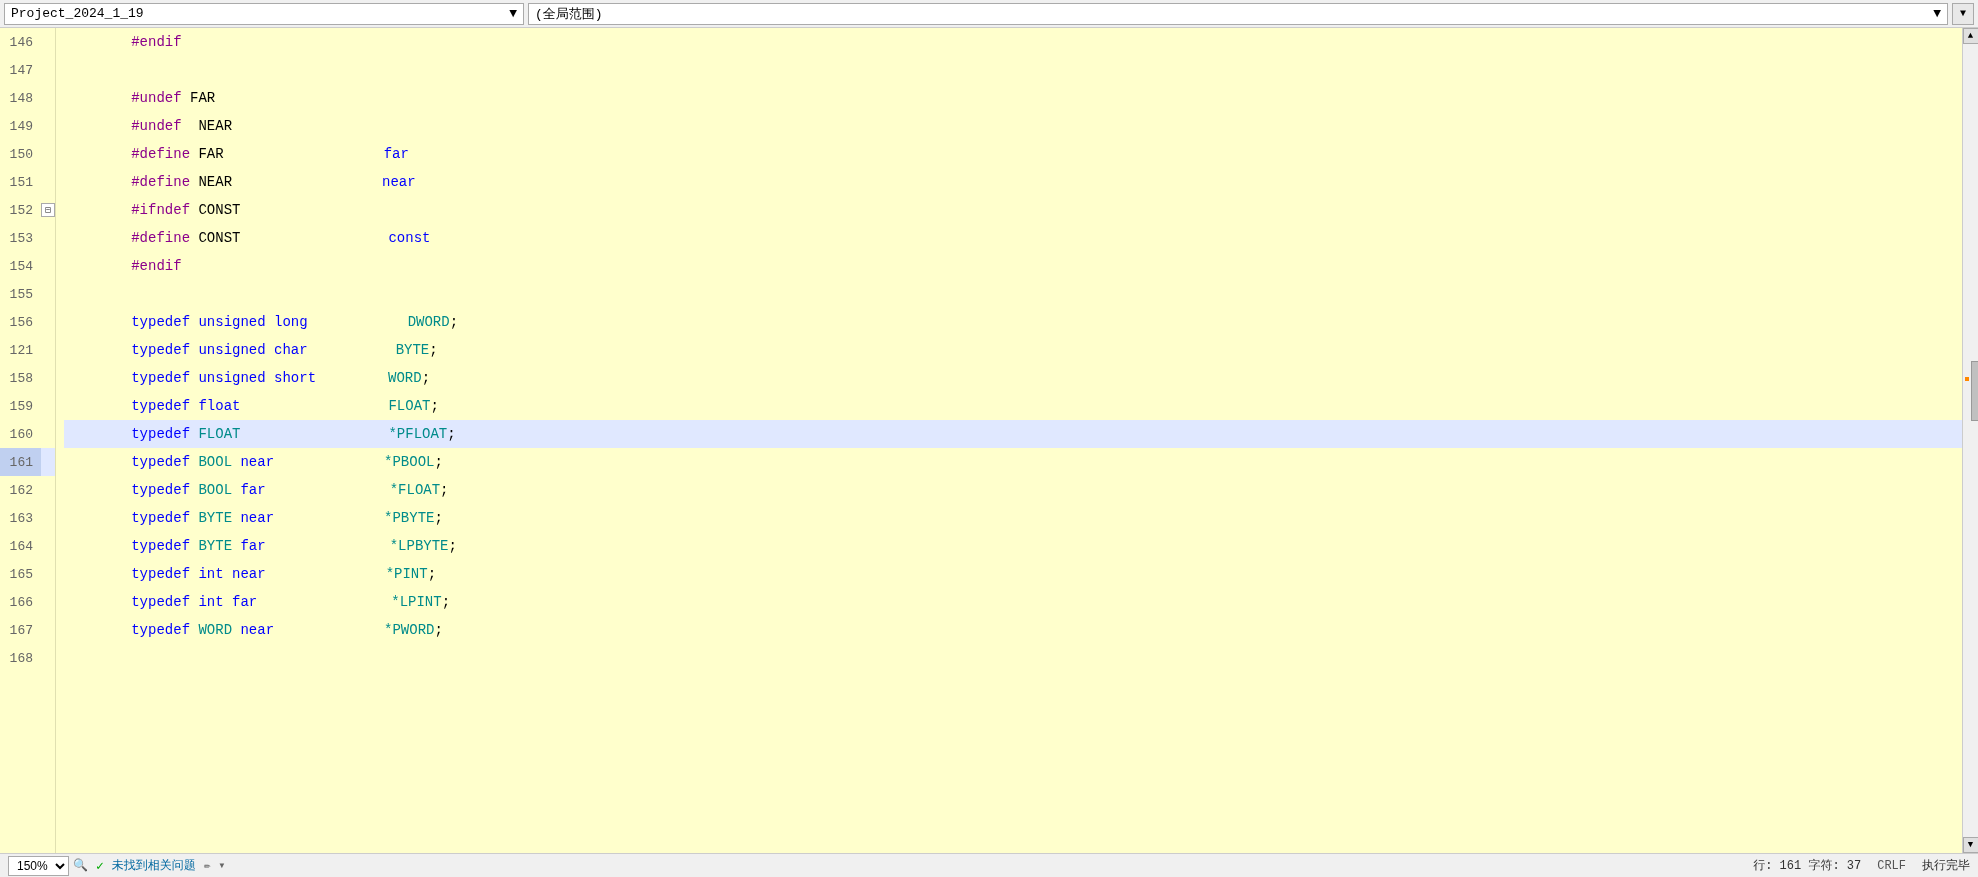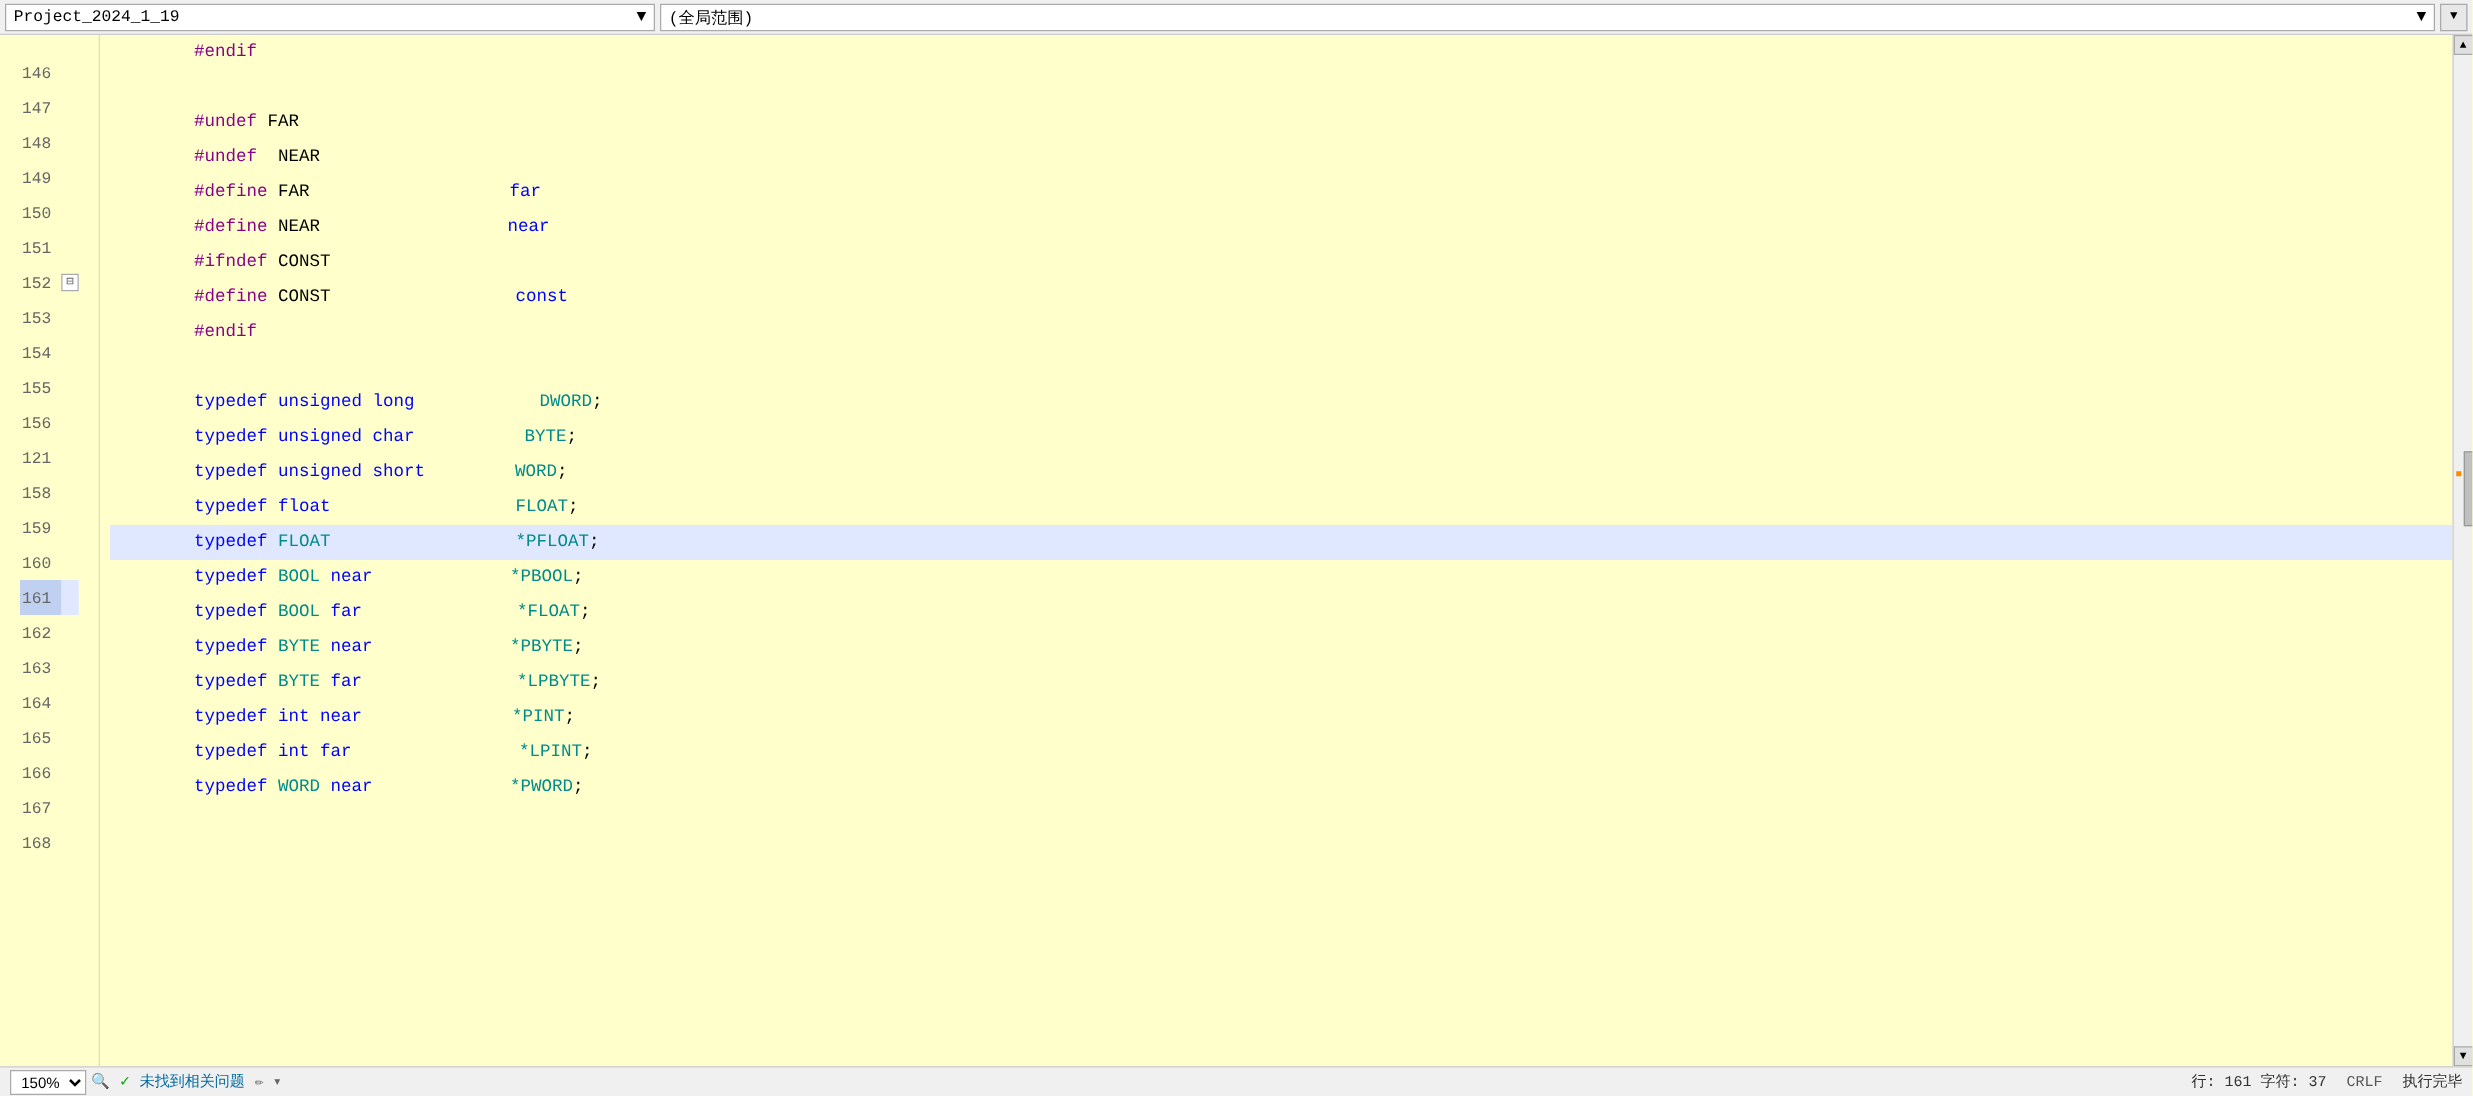--- a/index.html
+++ b/index.html
@@ -59,24 +59,24 @@
     
     #editor {
       display: flex;
       height: calc(877px - 28px - 24px);
       background: #ffffcc;
       overflow: hidden;
     }
 
     
     #line-numbers {
-      width: 80px;
+      width: 56px;
       background: #ffffcc;
       border-right: 1px solid #e0e0b0;
-      padding: 16px;
+      padding: 0;
       user-select: none;
       overflow: hidden;
     }
 
     .line-row {
       display: flex;
       height: 28px;
       align-items: center;
     }
     .line-row.current-line {

